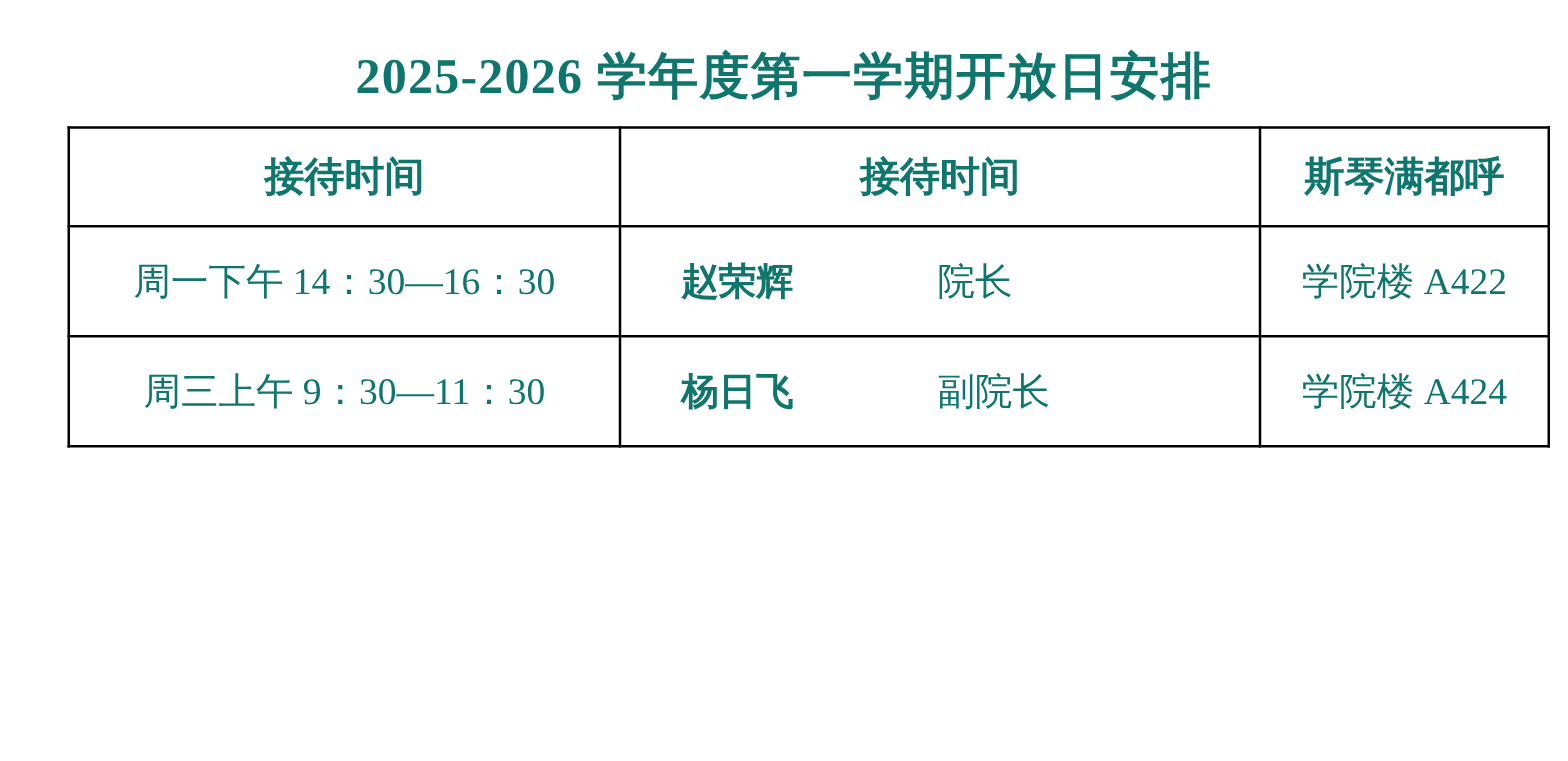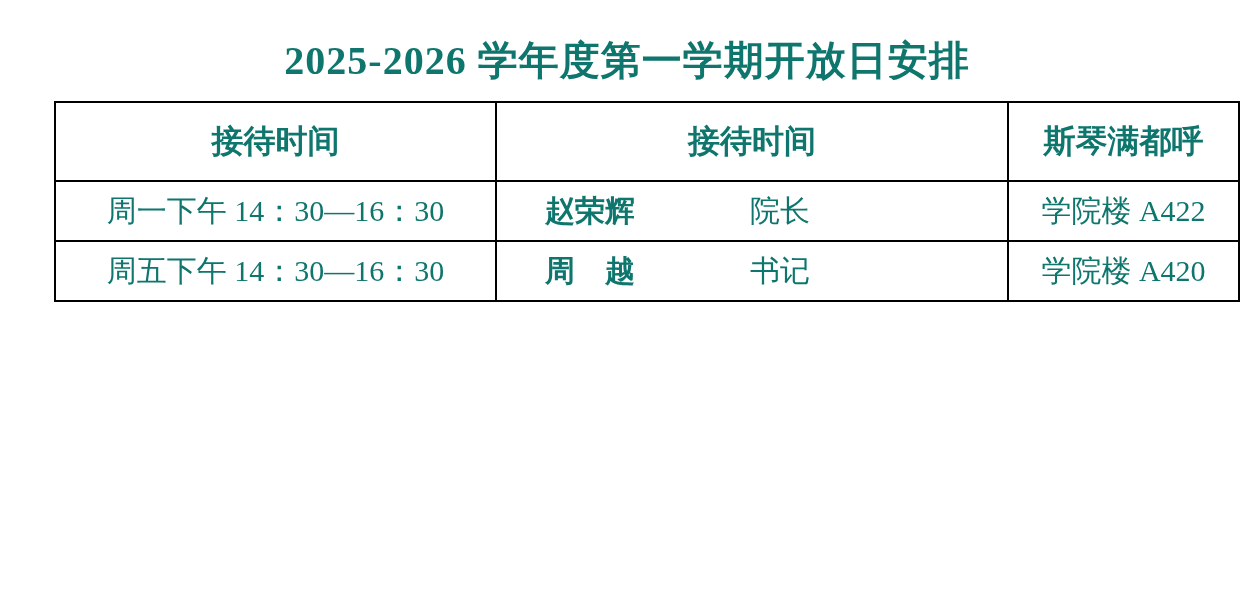--- a/index.html
+++ b/index.html
@@ -37,21 +37,21 @@
     table-layout: fixed;
   }
   .schedule th,
   .schedule td {
     border: 2px solid #000000;
     padding: 0;
     overflow: hidden;
     white-space: nowrap;
   }
   .schedule thead tr { height: 79px; }
-  .schedule tbody tr { height: 60px; margin-top: 24px; }
+  .schedule tbody tr { height: 88px; margin-top: 24px; }
   .schedule th {
     font-size: 32px;
     font-weight: bold;
     text-align: center;
   }
   .schedule td {
     font-size: 30px;
     font-weight: normal;
   }
   td.cell-time, td.cell-location {
@@ -95,22 +95,22 @@
     </thead>
     <tbody>
       <tr>
         <td class="cell-time">周一下午 14：30—16：30</td>
         <td class="cell-leader">
           <span class="leader-name">赵荣辉</span><span class="leader-title">院长</span>
         </td>
         <td class="cell-location">学院楼 A422</td>
       </tr>
       <tr>
-        <td class="cell-time">周五下午 14：30—16：30</td>
+        <td class="cell-time">周三上午 9：30—11：30</td>
         <td class="cell-leader">
-          <span class="leader-name">周　越</span><span class="leader-title">书记</span>
+          <span class="leader-name">杨日飞</span><span class="leader-title">副院长</span>
         </td>
-        <td class="cell-location">学院楼 A420</td>
+        <td class="cell-location">学院楼 A424</td>
       </tr>
     </tbody>
   </table>
 
 </div>
 
 </body></html>

